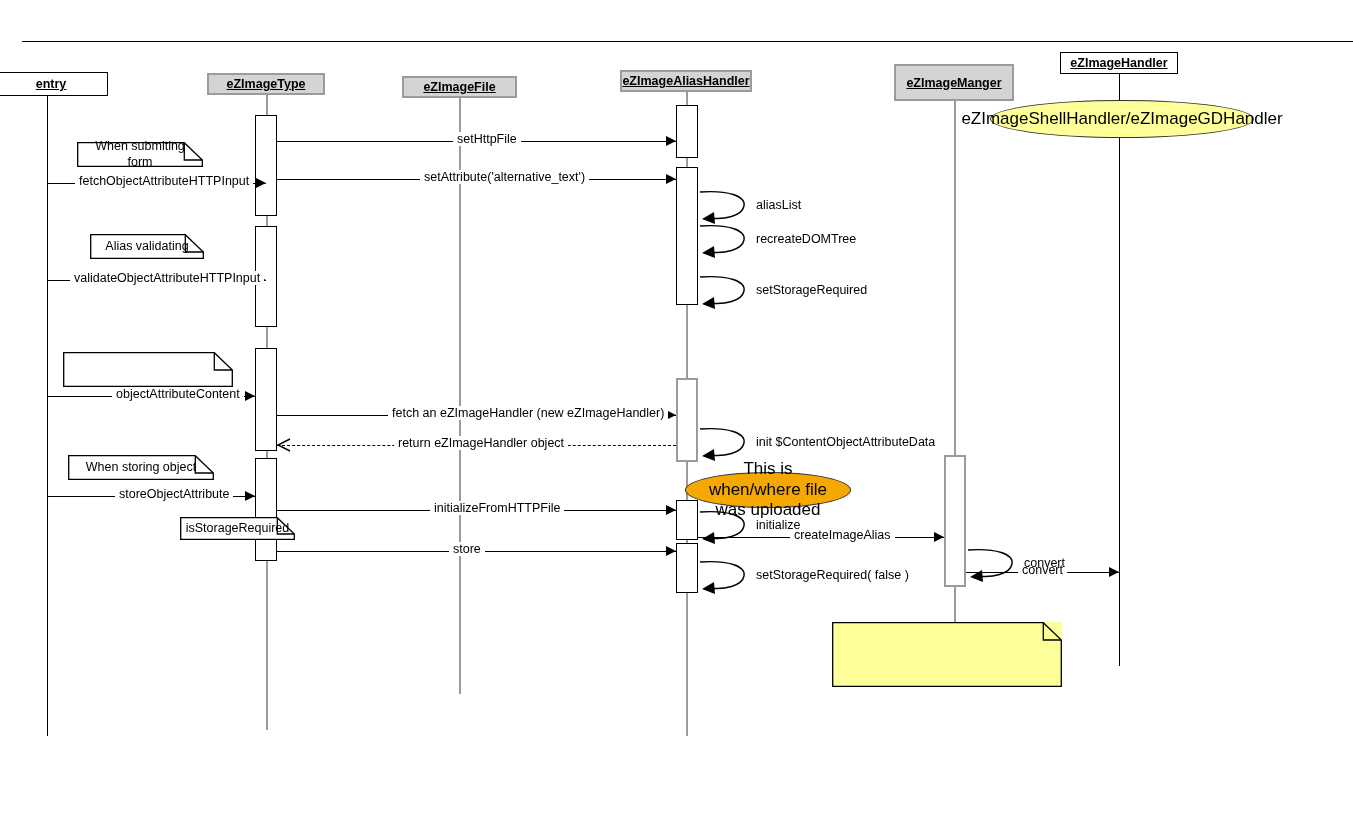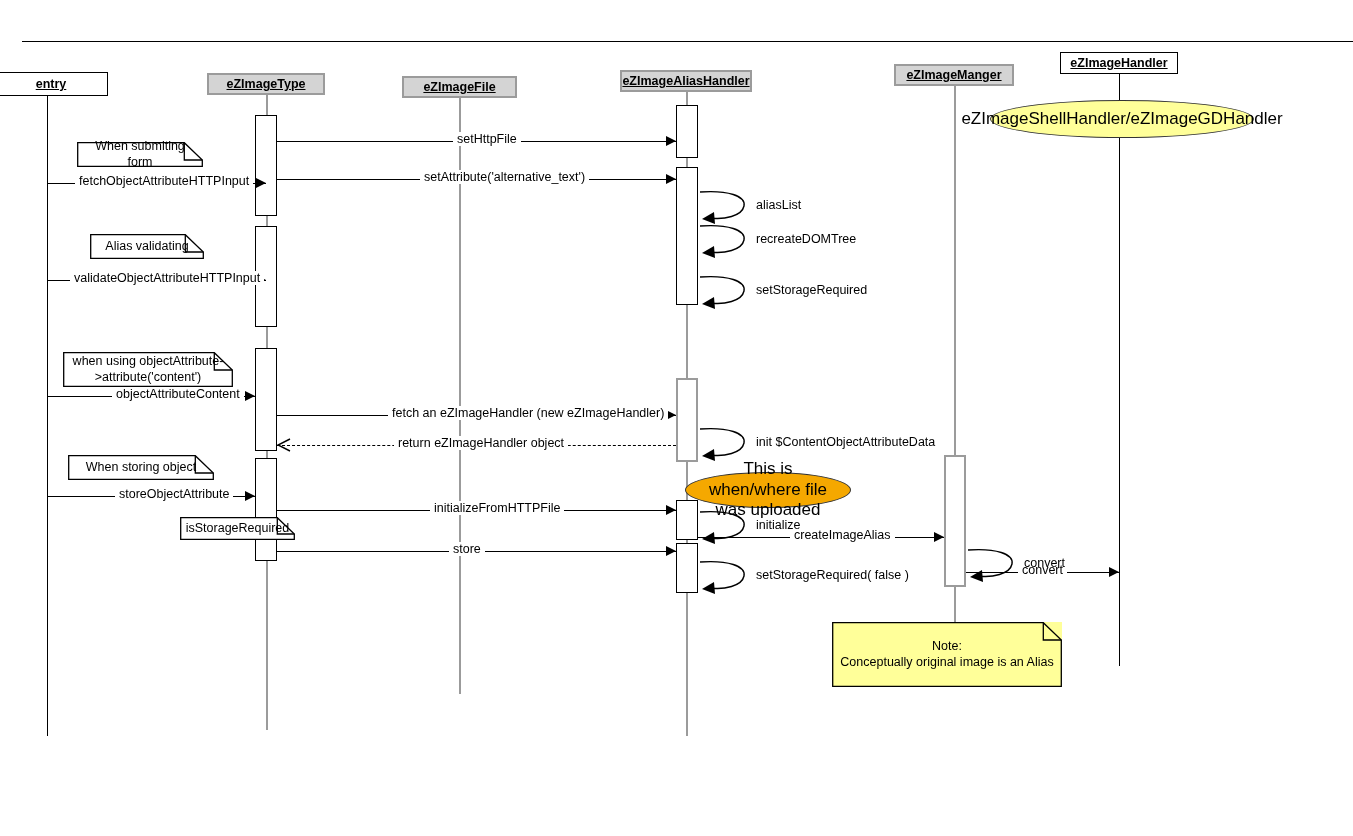--- a/index.html
+++ b/index.html
@@ -307,48 +307,40 @@
           <path d="M0.7,0.7 L95.3,0.7 L113.3,18 L113.3,24.3 L0.7,24.3 Z" fill="#ffffff" stroke="#000" stroke-width="1.3"></path>
           <path d="M95.3,0.7 L95.3,18 L113.3,18" fill="none" stroke="#000" stroke-width="1.3"></path>
         </svg>
         <div class="txt">Alias validating</div>
       </div>
       <div class="note" style="left: 63px; top: 352px; width: 170px; height: 35px;">
         <svg class="frame" width="170" height="35">
           <path d="M0.7,0.7 L151.3,0.7 L169.3,18 L169.3,34.3 L0.7,34.3 Z" fill="#ffffff" stroke="#000" stroke-width="1.3"></path>
           <path d="M151.3,0.7 L151.3,18 L169.3,18" fill="none" stroke="#000" stroke-width="1.3"></path>
         </svg>
-        <div class="txt">
-          <div>when using objectAttribute-</div>
-          <div>&gt;attribute('content')</div>
-        </div>
       </div>
       <div class="note" style="left: 68px; top: 455px; width: 146px; height: 25px;">
         <svg class="frame" width="146" height="25">
           <path d="M0.7,0.7 L127.3,0.7 L145.3,18 L145.3,24.3 L0.7,24.3 Z" fill="#ffffff" stroke="#000" stroke-width="1.3"></path>
           <path d="M127.3,0.7 L127.3,18 L145.3,18" fill="none" stroke="#000" stroke-width="1.3"></path>
         </svg>
         <div class="txt">When storing object</div>
       </div>
       <div class="note" style="left: 180px; top: 517px; width: 115px; height: 23px;">
         <svg class="frame" width="115" height="23">
           <path d="M0.7,0.7 L97.3,0.7 L114.3,17 L114.3,22.3 L0.7,22.3 Z" fill="#ffffff" stroke="#000" stroke-width="1.3"></path>
           <path d="M97.3,0.7 L97.3,17 L114.3,17" fill="none" stroke="#000" stroke-width="1.3"></path>
         </svg>
         <div class="txt">isStorageRequired</div>
       </div>
       <div class="note yellow" style="left: 832px; top: 622px; width: 230px; height: 65px;">
         <svg class="frame" width="230" height="65">
           <path d="M0.7,0.7 L211.3,0.7 L229.3,18 L229.3,64.3 L0.7,64.3 Z" fill="#ffff99" stroke="#000" stroke-width="1.3"></path>
           <path d="M211.3,0.7 L211.3,18 L229.3,18" fill="none" stroke="#000" stroke-width="1.3"></path>
         </svg>
-        <div class="txt">
-          <div>Note:</div>
-          <div>Conceptually original image is an Alias</div>
-        </div>
       </div>
     </div>
   <div id="ellipses">
       <div class="ellipse yellow" style="left: 990px; top: 100px; width: 264px; height: 38px;">
         <span>eZImageShellHandler/eZImageGDHandler</span>
       </div>
       <div class="ellipse orange" style="left: 685px; top: 472px; width: 166px; height: 36px;">
         <span>This is when/where file was uploaded</span>
       </div>
     </div>
@@ -358,21 +350,21 @@
       </div>
       <div class="participant grey" style="left: 207px; top: 73px; width: 118px; height: 22px;">
         <span>eZImageType</span>
       </div>
       <div class="participant grey" style="left: 402px; top: 76px; width: 115px; height: 22px;">
         <span>eZImageFile</span>
       </div>
       <div class="participant grey" style="left: 620px; top: 70px; width: 132px; height: 22px;">
         <span>eZImageAliasHandler</span>
       </div>
-      <div class="participant grey" style="left: 894px; top: 64px; width: 120px; height: 22px;">
+      <div class="participant grey" style="left: 894px; top: 64px; width: 120px; height: 37px;">
         <span>eZImageManger</span>
       </div>
       <div class="participant white" style="left: 1060px; top: 52px; width: 118px; height: 22px;">
         <span>eZImageHandler</span>
       </div>
     </div>
 
 </div>
 
 </body></html>

